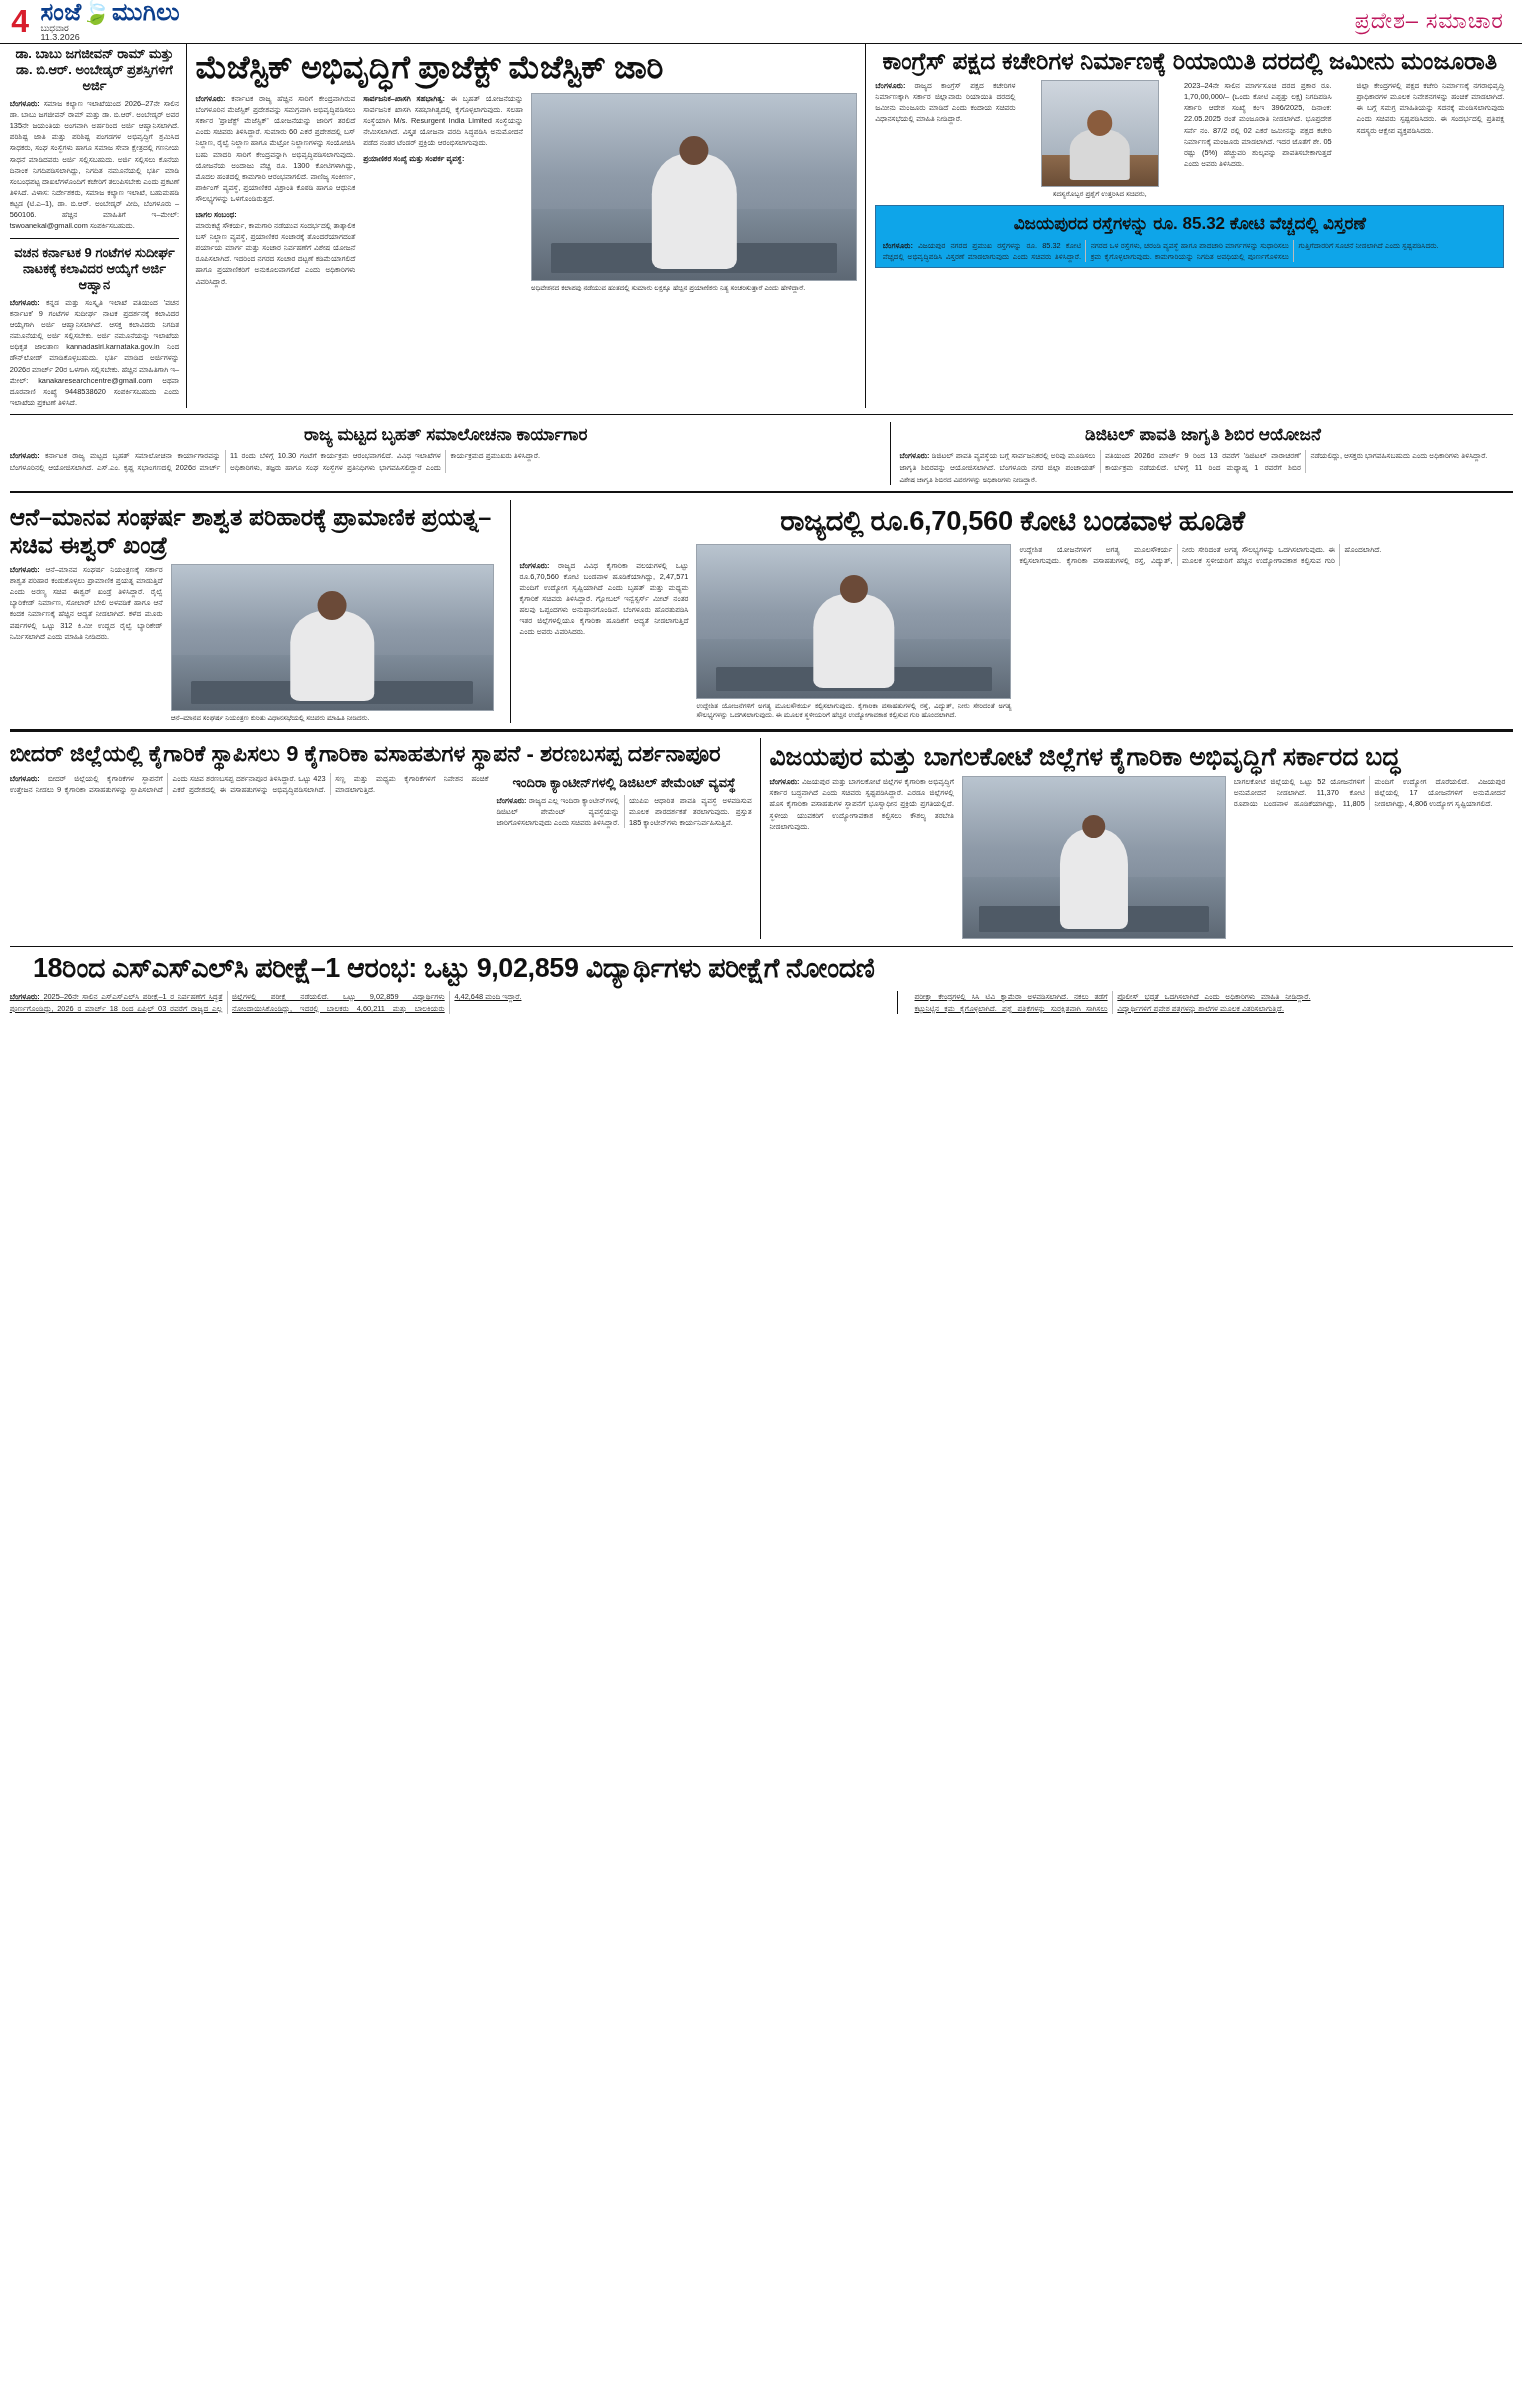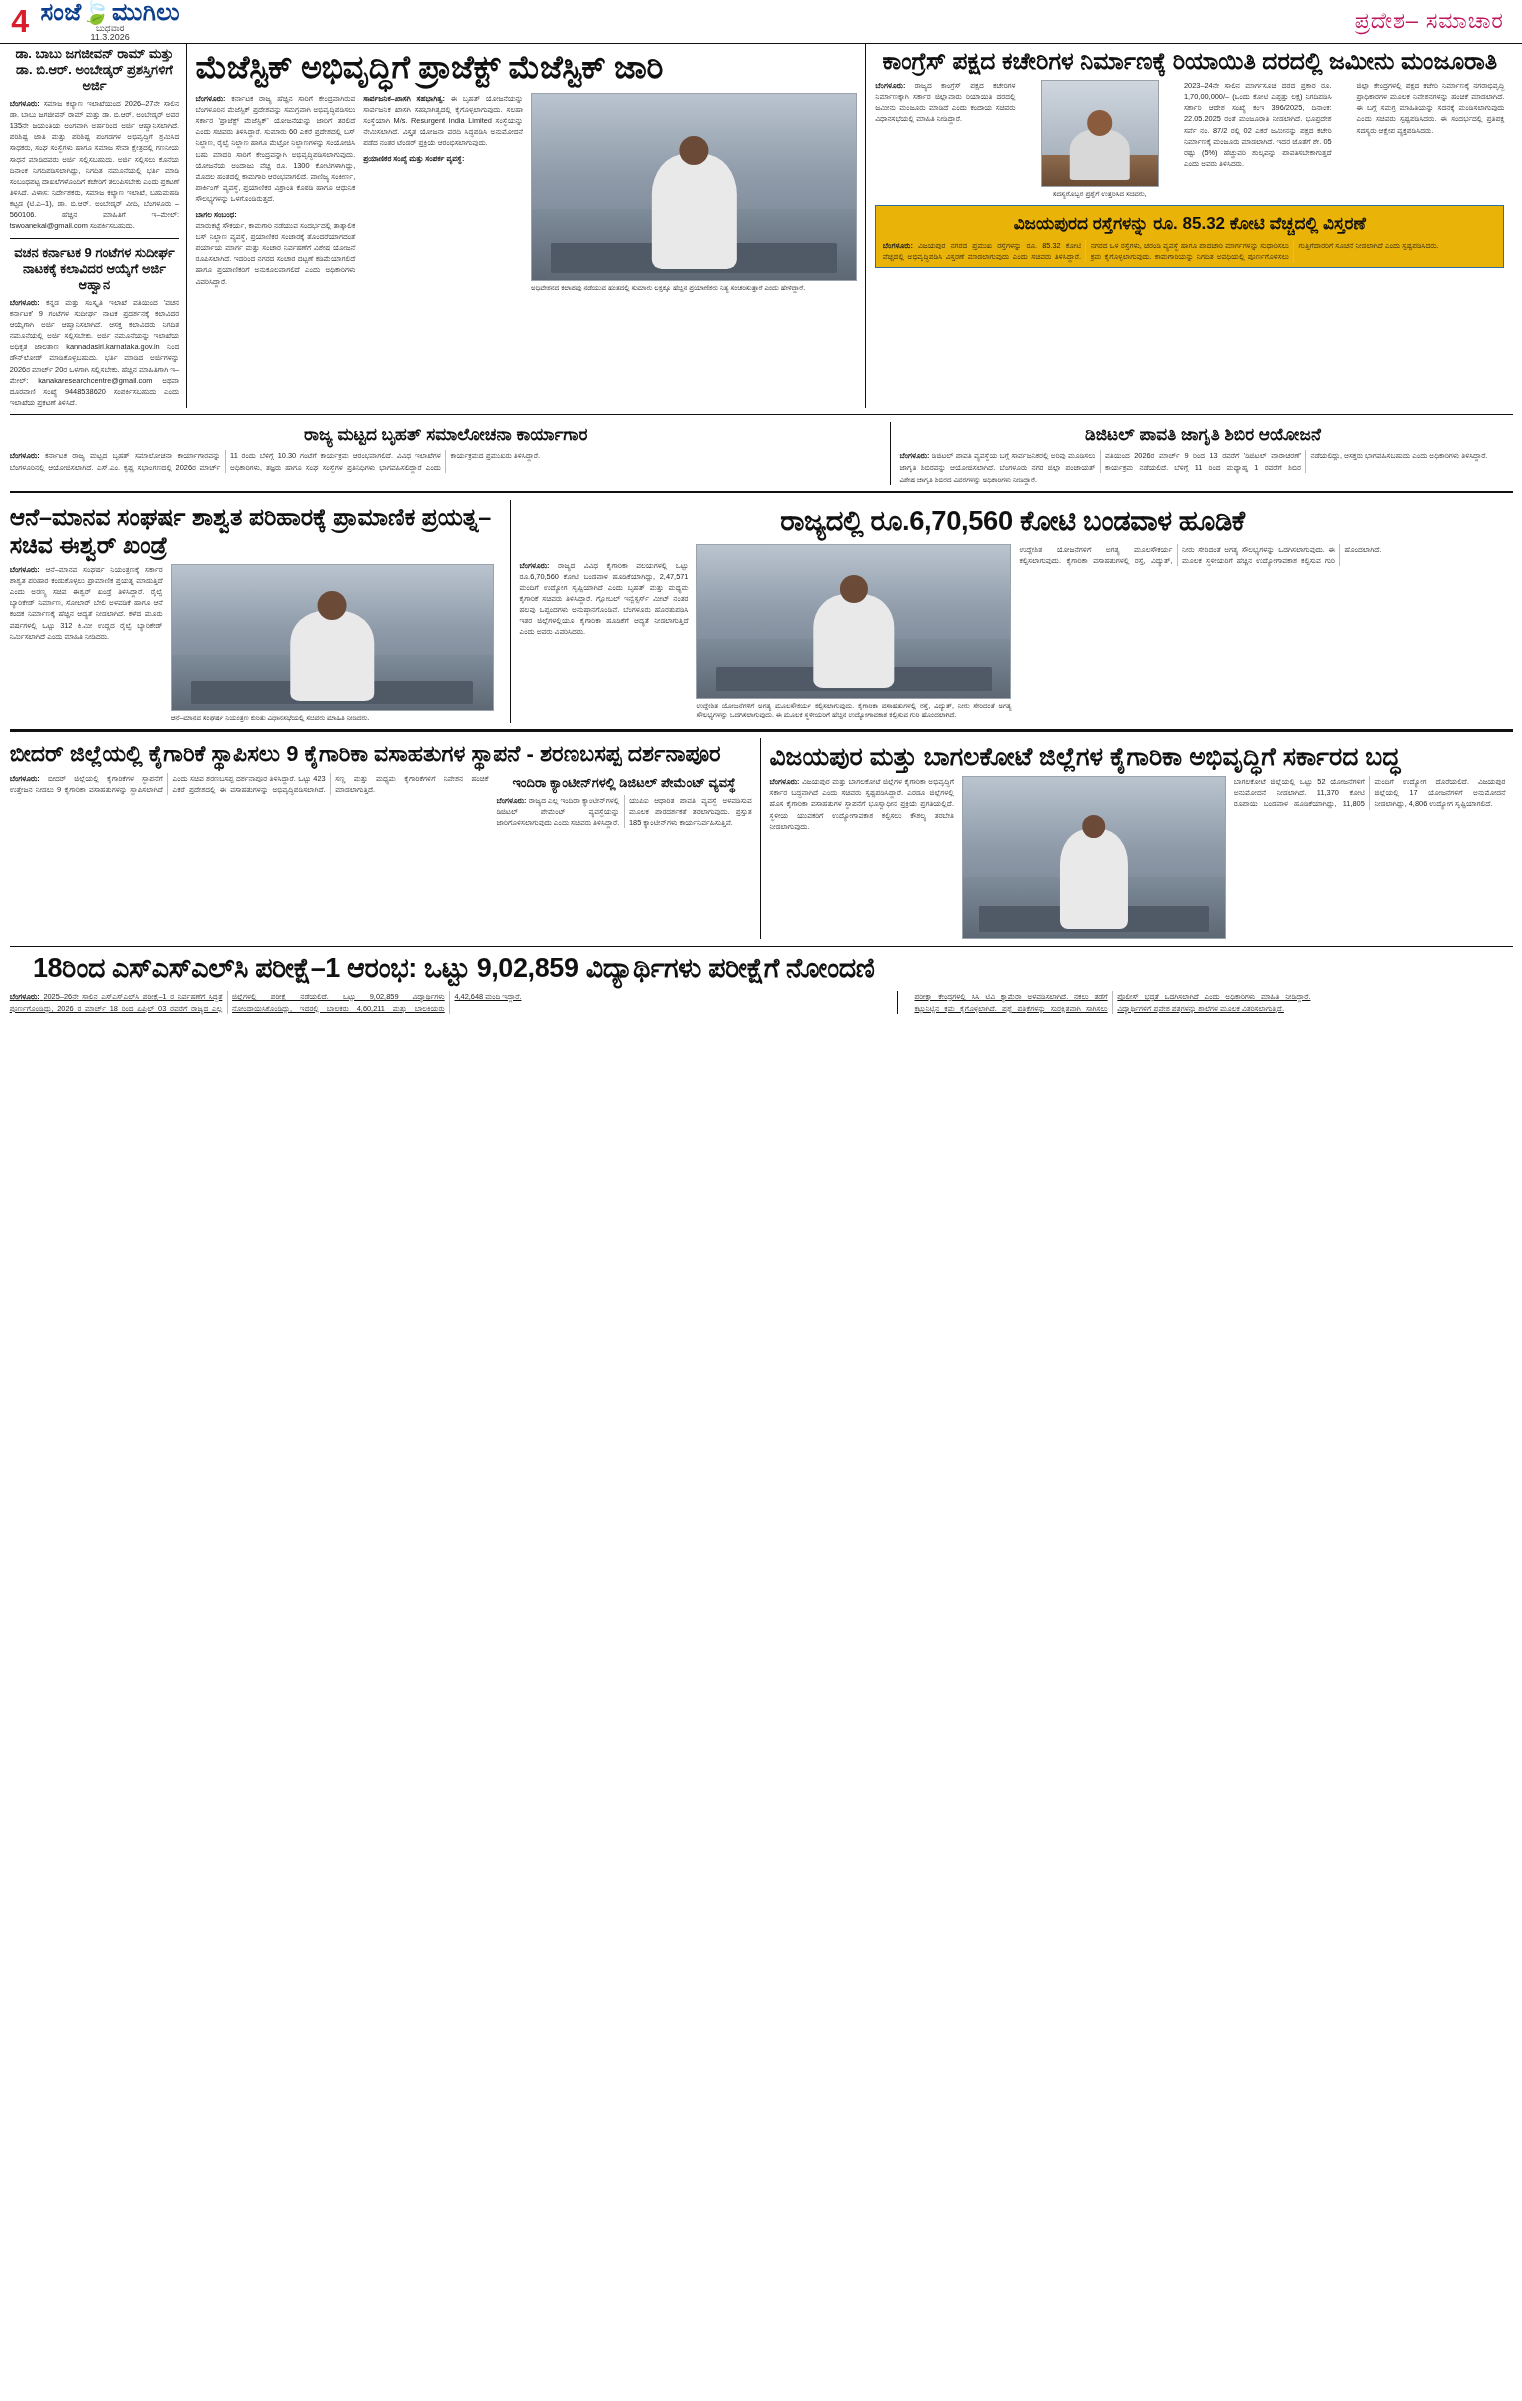--- a/index.html
+++ b/index.html
@@ -1,21 +1,21 @@
 <!DOCTYPE html>
 <html style="font-size:13px"><head>
 <meta charset="utf-8">
 <style>
   html,body{margin:0;padding:0;background:#fff;}
   body{font-family:"Liberation Sans", sans-serif; color:#111;}
   .page{width:1523px;height:2401px;position:relative;background:#fff;box-sizing:border-box;padding:0;}
   .masthead{height:44px;display:flex;align-items:center;border-bottom:1.6px solid #111;padding:3.2px 11.3px 4.8px 11.3px;box-sizing:border-box;}
   .pagenum-box{display:flex;align-items:center;gap:6.5px;}
   .pagenum{font-size:32px;font-weight:bold;color:#d81d2c;line-height:1;padding-right:4.8px;}
-  .logo-wrap{display:flex;flex-direction:column;line-height:1.05;text-align:center;}
+  .logo-wrap{display:flex;flex-direction:column;line-height:1.05;}
   .logo-main{font-size:24px;font-weight:bold;letter-spacing:0.4px;color:#0b3e8c;}
   .logo-main .leaf{color:#1a9a3c;}
   .logo-sub{font-size:9px;color:#333;}
   .logo-date{font-size:9px;color:#333;}
   .mast-right{margin-left:auto;font-size:22px;letter-spacing:0.8px;color:#be185d;padding-right:8px;}
   .rule{height:2.4px;background:#111;}
   .content{display:flex;padding:0 9.7px;box-sizing:border-box;}
   .col{box-sizing:border-box;}
   h1.headline{font-size:32px;line-height:1.18;margin:4.8px 0 6.5px 0;font-weight:bold;letter-spacing:-0.4px;}
   h2.headline{font-size:23.4px;line-height:1.2;margin:3.2px 0 4.8px 0;font-weight:bold;}
@@ -24,21 +24,21 @@
   .body-text{font-size:7.4px;line-height:1.5;text-align:justify;color:#1a1a1a;hyphens:auto;word-break:break-word;}
   .body-text .dl{font-weight:bold;}
   .photo{background:linear-gradient(180deg,#b9c4cf 0%,#8e9aa8 45%,#6f7b8a 100%);position:relative;overflow:hidden;border:0.8px solid #9aa3ad;}
   .photo .floor{position:absolute;left:0;right:0;bottom:0;height:38%;background:linear-gradient(180deg,#7e8b99,#5d6874);}
   .photo .person{position:absolute;bottom:6%;left:50%;transform:translateX(-50%);width:26%;height:62%;background:#e9e9ea;border-radius:40% 40% 12% 12%/35% 35% 8% 8%;}
   .photo .head{position:absolute;bottom:62%;left:50%;transform:translateX(-50%);width:9%;padding-bottom:9%;background:#6b4a38;border-radius:50%;}
   .photo .desk{position:absolute;left:6%;right:6%;bottom:4%;height:16%;background:#4f5a66;border-radius:1.6px;}
   .photo.portrait{background:linear-gradient(180deg,#cfd6de 0%,#9aa6b3 100%);}
   .sep-h{border-top:0.8px solid #111;margin:6.5px 0;}
   .vrule{border-left:0.8px solid #111;}
-  .box-blue{background:#eab308;border:0.8px solid #2a6f9e;padding:4.8px 6.5px;box-sizing:border-box;}
+  .box-blue{background:#0ea5e9;border:0.8px solid #2a6f9e;padding:4.8px 6.5px;box-sizing:border-box;}
   .caption{font-size:7px;line-height:1.35;text-align:justify;padding-top:2.4px;}
   .flow2{column-count:2;column-gap:9.7px;column-rule:0.8px solid #bbb;}
   .flow3{column-count:3;column-gap:9.7px;column-rule:0.8px solid #bbb;}
   .flow4{column-count:4;column-gap:9.7px;column-rule:0.8px solid #bbb;}
   .center{text-align:center;}
   .strip{display:flex;}
   .strip > div{box-sizing:border-box;}
 </style>
 </head>
 <body>

